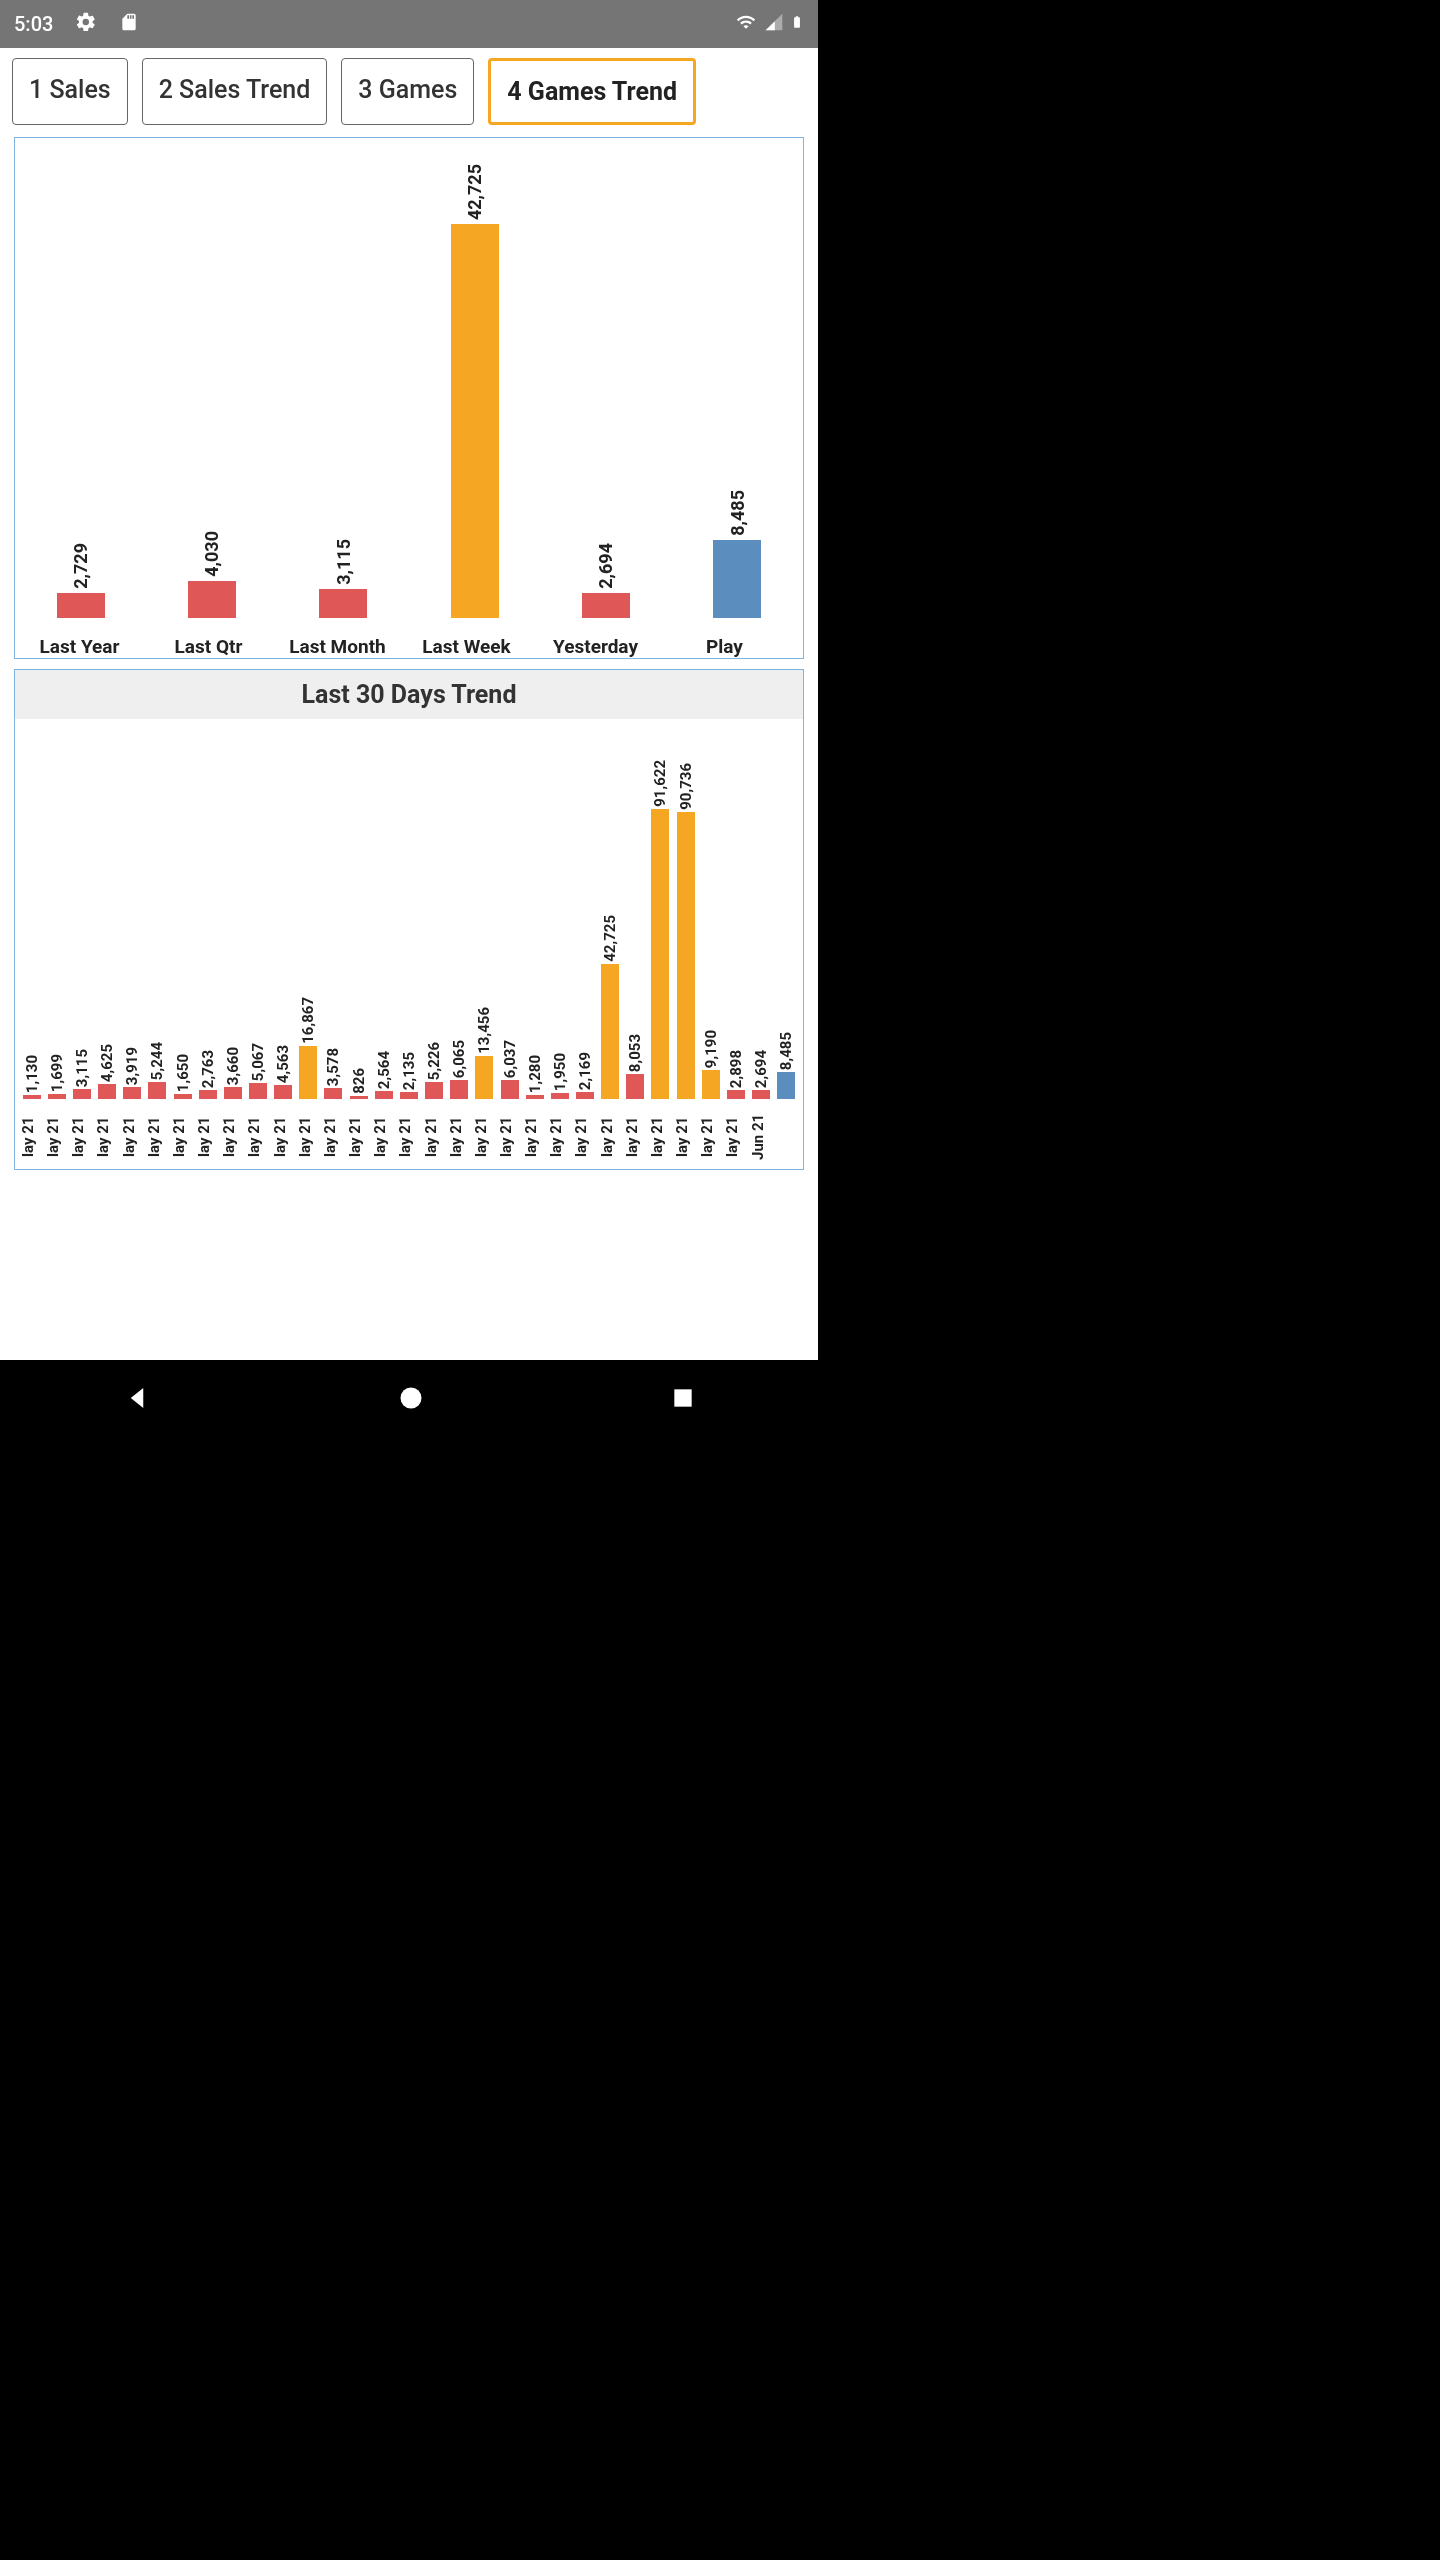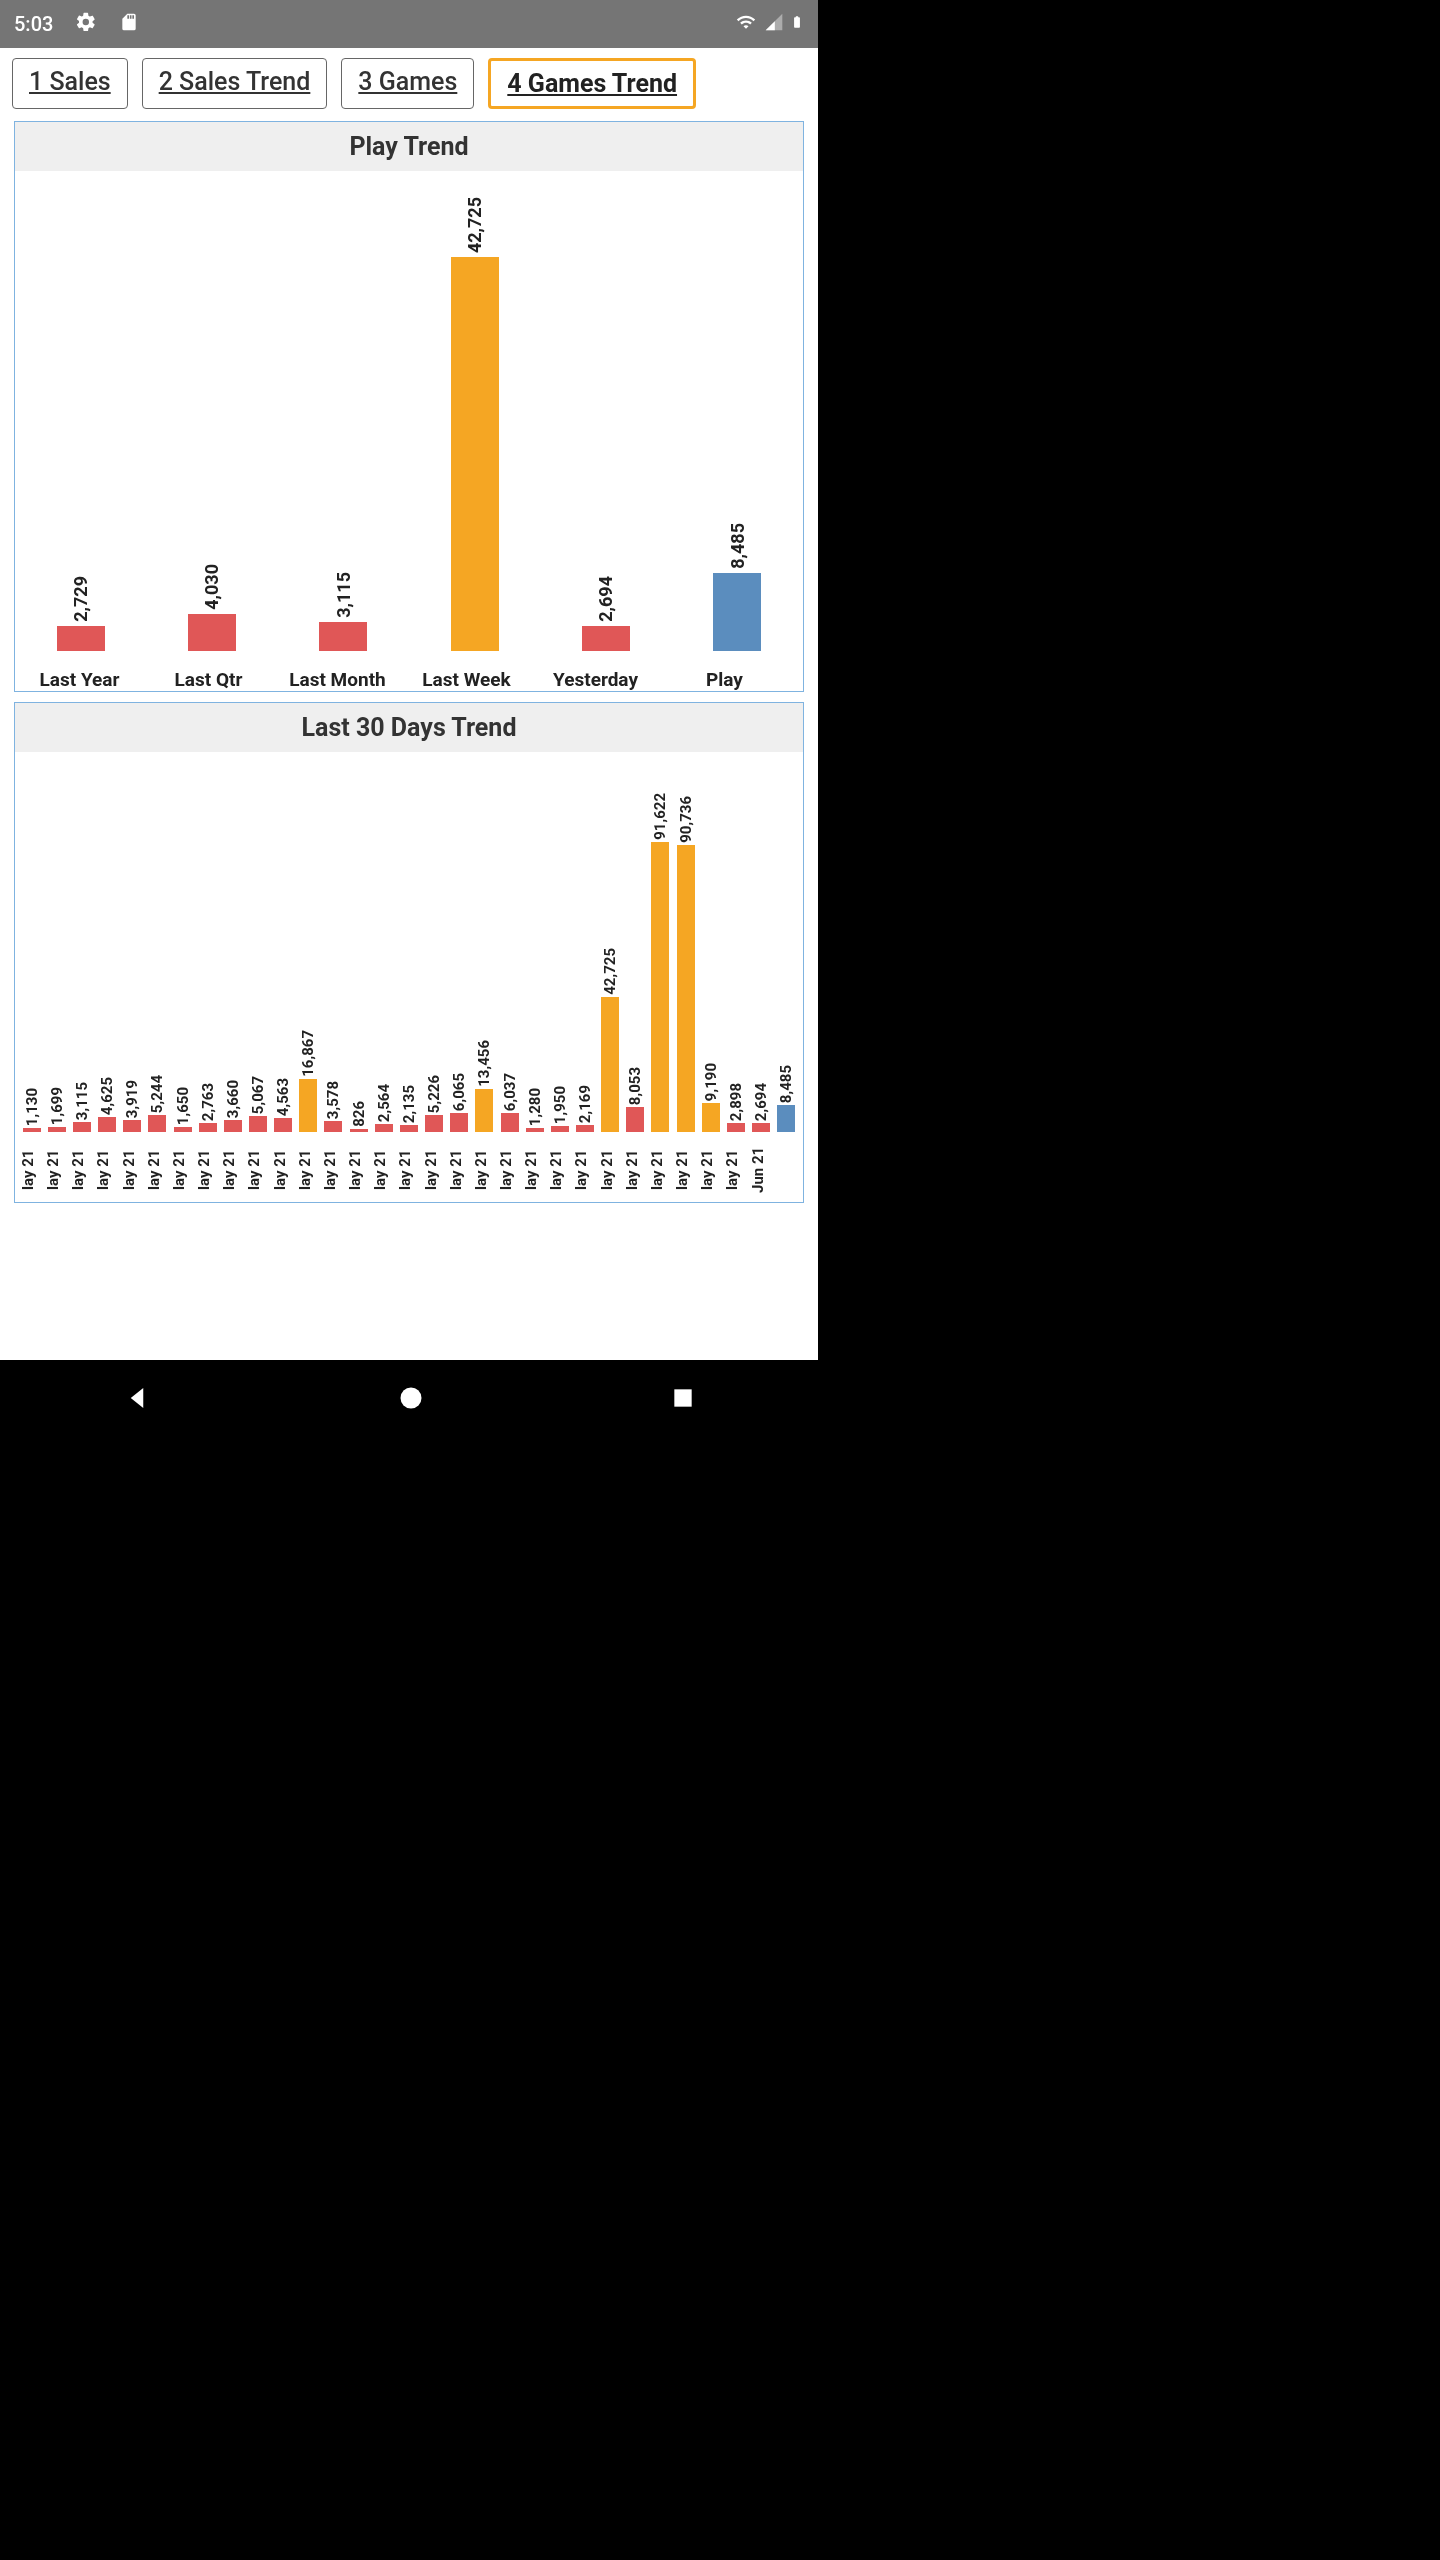--- a/index.html
+++ b/index.html
@@ -64,26 +64,25 @@
     margin-left: auto;
   }
   .tabs {
     display: flex;
     gap: 14px;
     padding: 10px 12px 6px 12px;
   }
   .tab {
     border: 1.5px solid #666;
     border-radius: 4px;
-    padding: 8px 16px;
+    padding: 16px 16px;
     font-size: 25px;
     font-weight: 500;
     color: #333;
     background: #fff;
-    text-decoration: underline;
   }
   .tab.active {
     border: 3px solid #F5A623;
     color: #222;
     font-weight: 700;
   }
   .chart-card {
     margin: 6px 14px 10px 14px;
     border: 1px solid #7FB3E0;
   }
@@ -242,21 +241,20 @@
 
 
   <div class="tabs">
     <div class="tab">1 Sales</div>
     <div class="tab">2 Sales Trend</div>
     <div class="tab">3 Games</div>
     <div class="tab active">4 Games Trend</div>
   </div>
 
   <div class="chart-card">
-    <div class="chart-title">Play Trend</div>
     <div class="chart-body chart1-body">
       <div class="bars-row" id="bars1">
           <div class="bar-container">
             <div class="bar-label-val">2,729</div>
             <div class="bar red" style="height: 25px;"></div>
           </div>
           <div class="bar-container">
             <div class="bar-label-val">4,030</div>
             <div class="bar red" style="height: 37px;"></div>
           </div>

